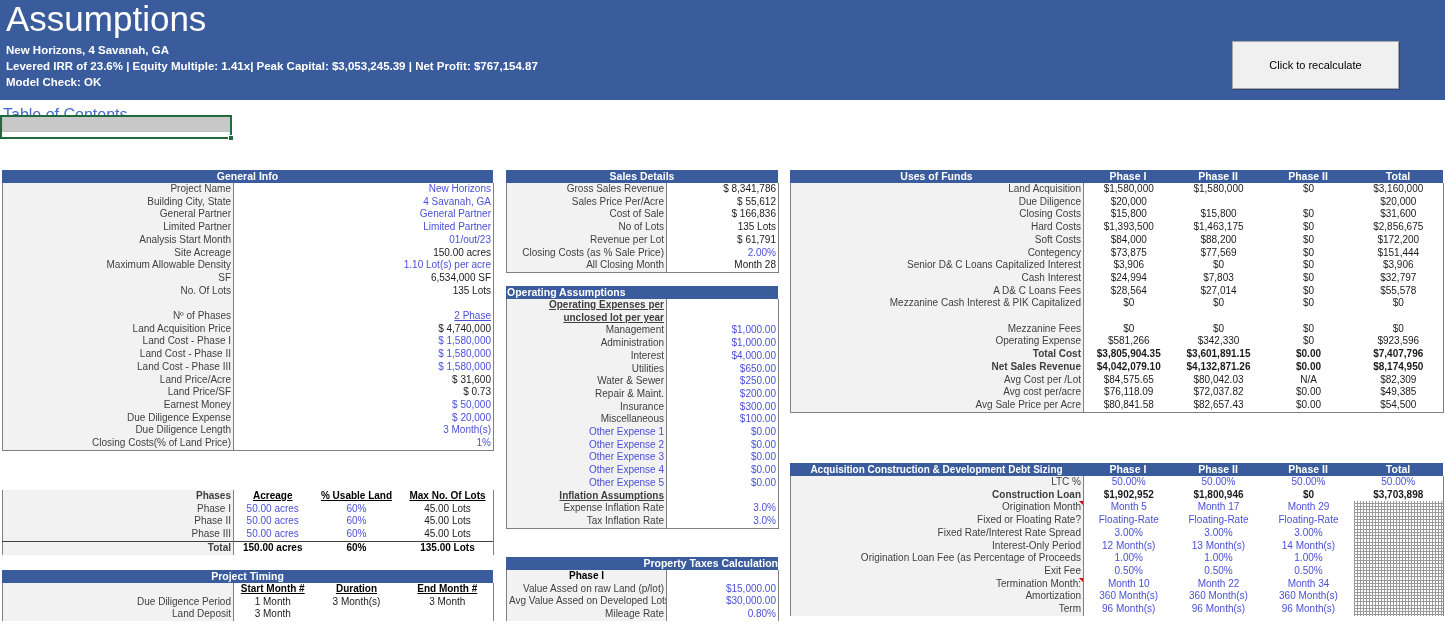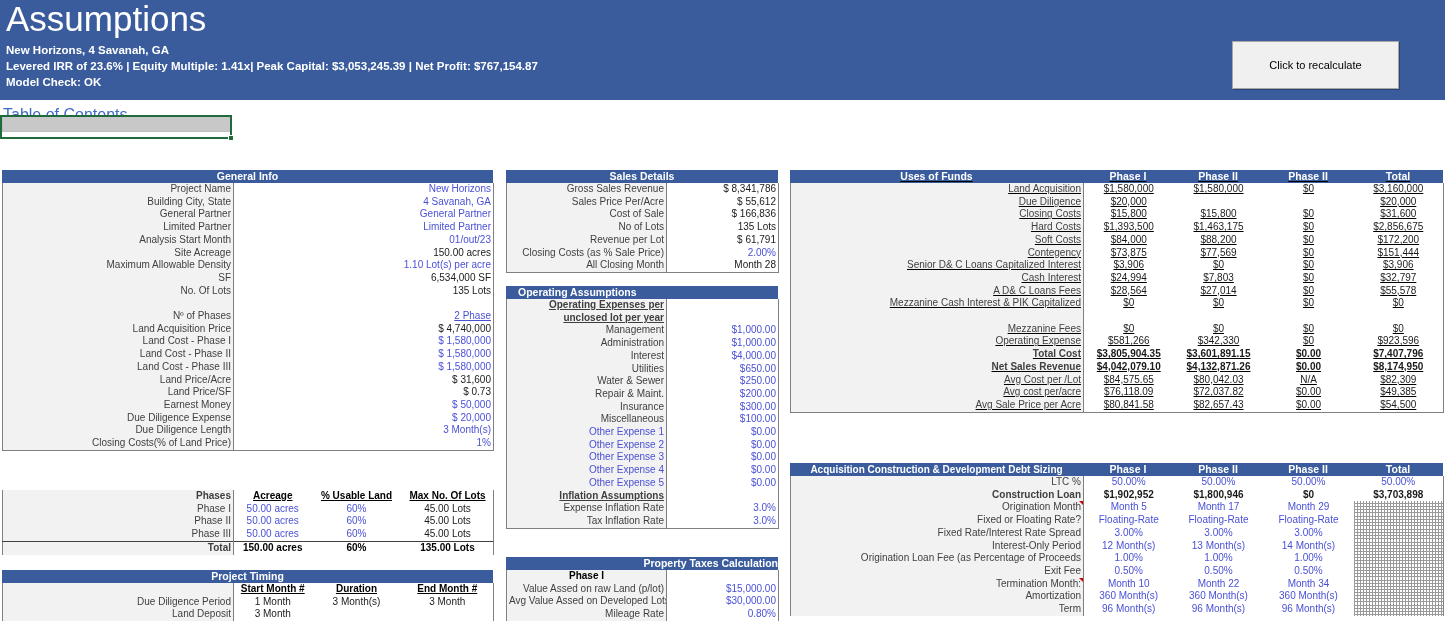--- a/index.html
+++ b/index.html
@@ -326,21 +326,21 @@
           </tr>
           <tr>
             <td class="lbl bdr-r">All Closing Month</td>
             <td class="val dark">Month 28</td>
           </tr>
         </tbody>
     </table>
   </div>
 
   <div class="block" style="left:506px; top:286px; width:272px;">
-    <div class="blk-head" style="text-align:left; padding-left:12px;">Operating Assumptions</div>
+    <div class="blk-head" style="text-align:left; padding-left:1px;">Operating Assumptions</div>
     <table class="grid outerbox" style="width:272px;">
       <colgroup>
           <col style="width:160px">
           <col style="width:112px">
         </colgroup>
       <tbody id="oa-body">
           <tr>
             <td class="lbl bold ul bdr-r">Operating Expenses per</td>
             <td class="val"></td>
           </tr>
@@ -437,21 +437,21 @@
             <td class="val blue">$30,000.00</td>
           </tr>
           <tr>
             <td class="lbl bdr-r">Mileage Rate</td>
             <td class="val blue">0.80%</td>
           </tr>
         </tbody>
     </table>
   </div>
 
-  <div class="block" style="left:790px; top:170px; width:653px;text-decoration:underline;">
+  <div class="block" style="left:790px; top:170px; width:653px;">
     <table class="grid" style="width:653px;">
       <colgroup>
           <col style="width:293px">
           <col style="width:90px">
           <col style="width:90px">
           <col style="width:90px">
           <col style="width:90px">
         </colgroup>
       <tbody>
           <tr id="uof-head">

